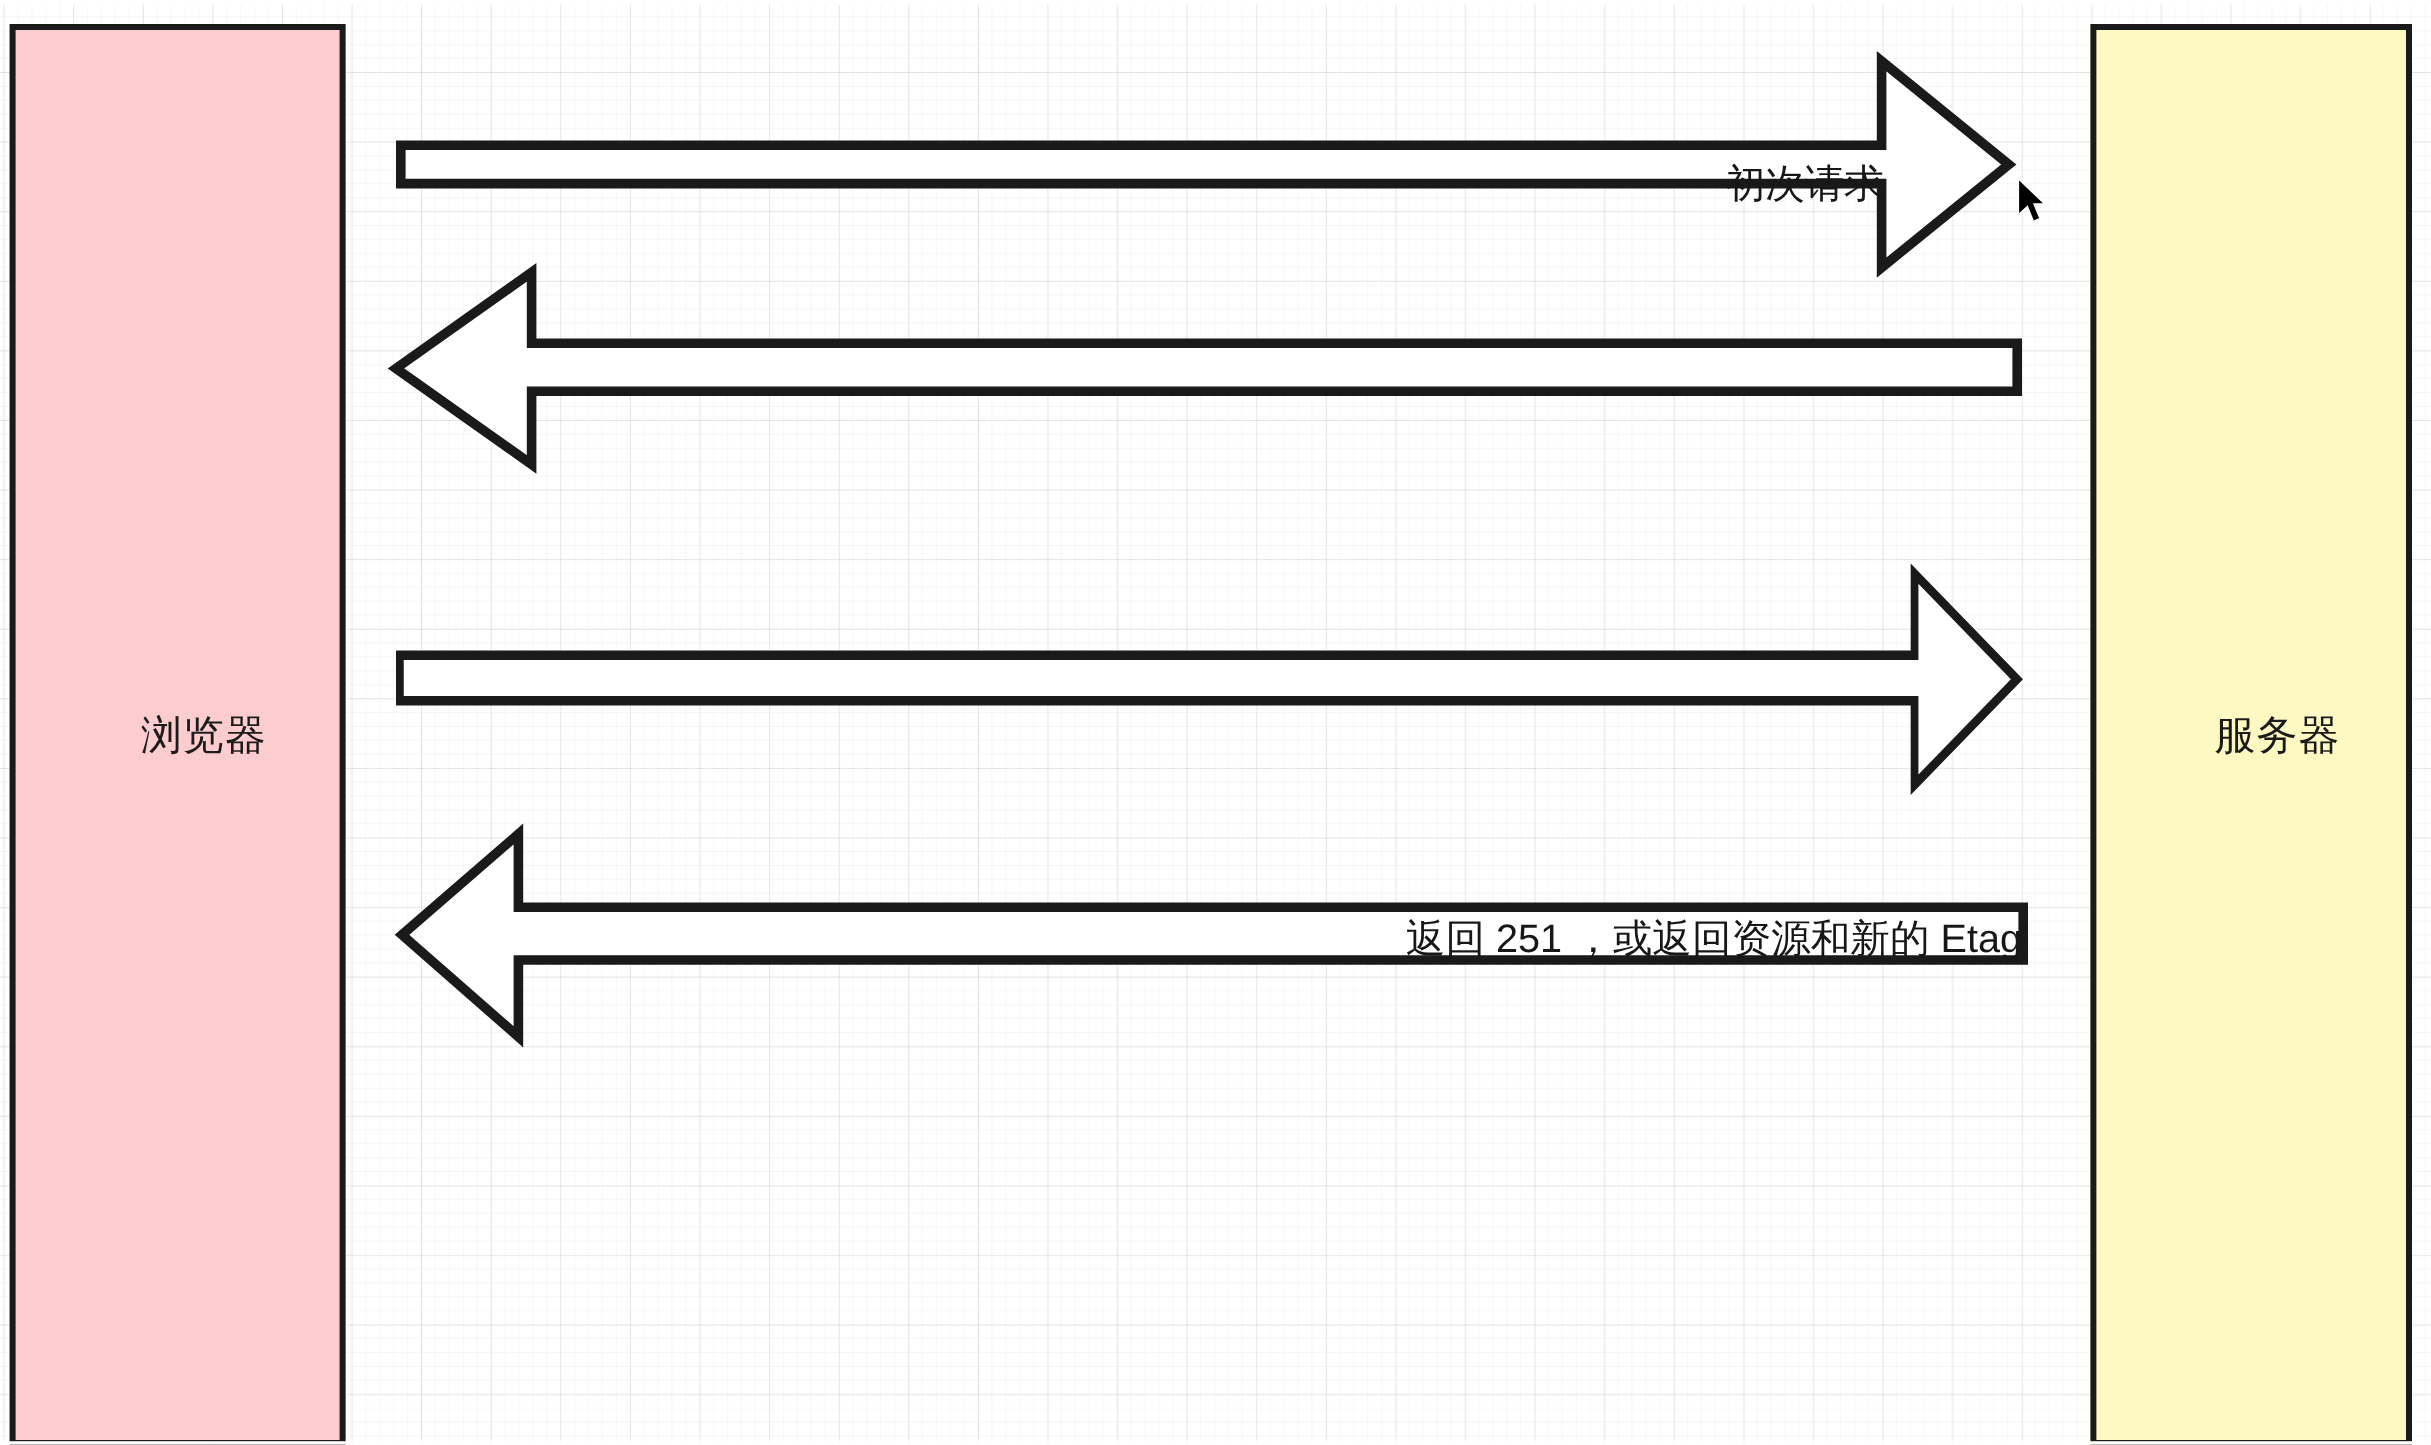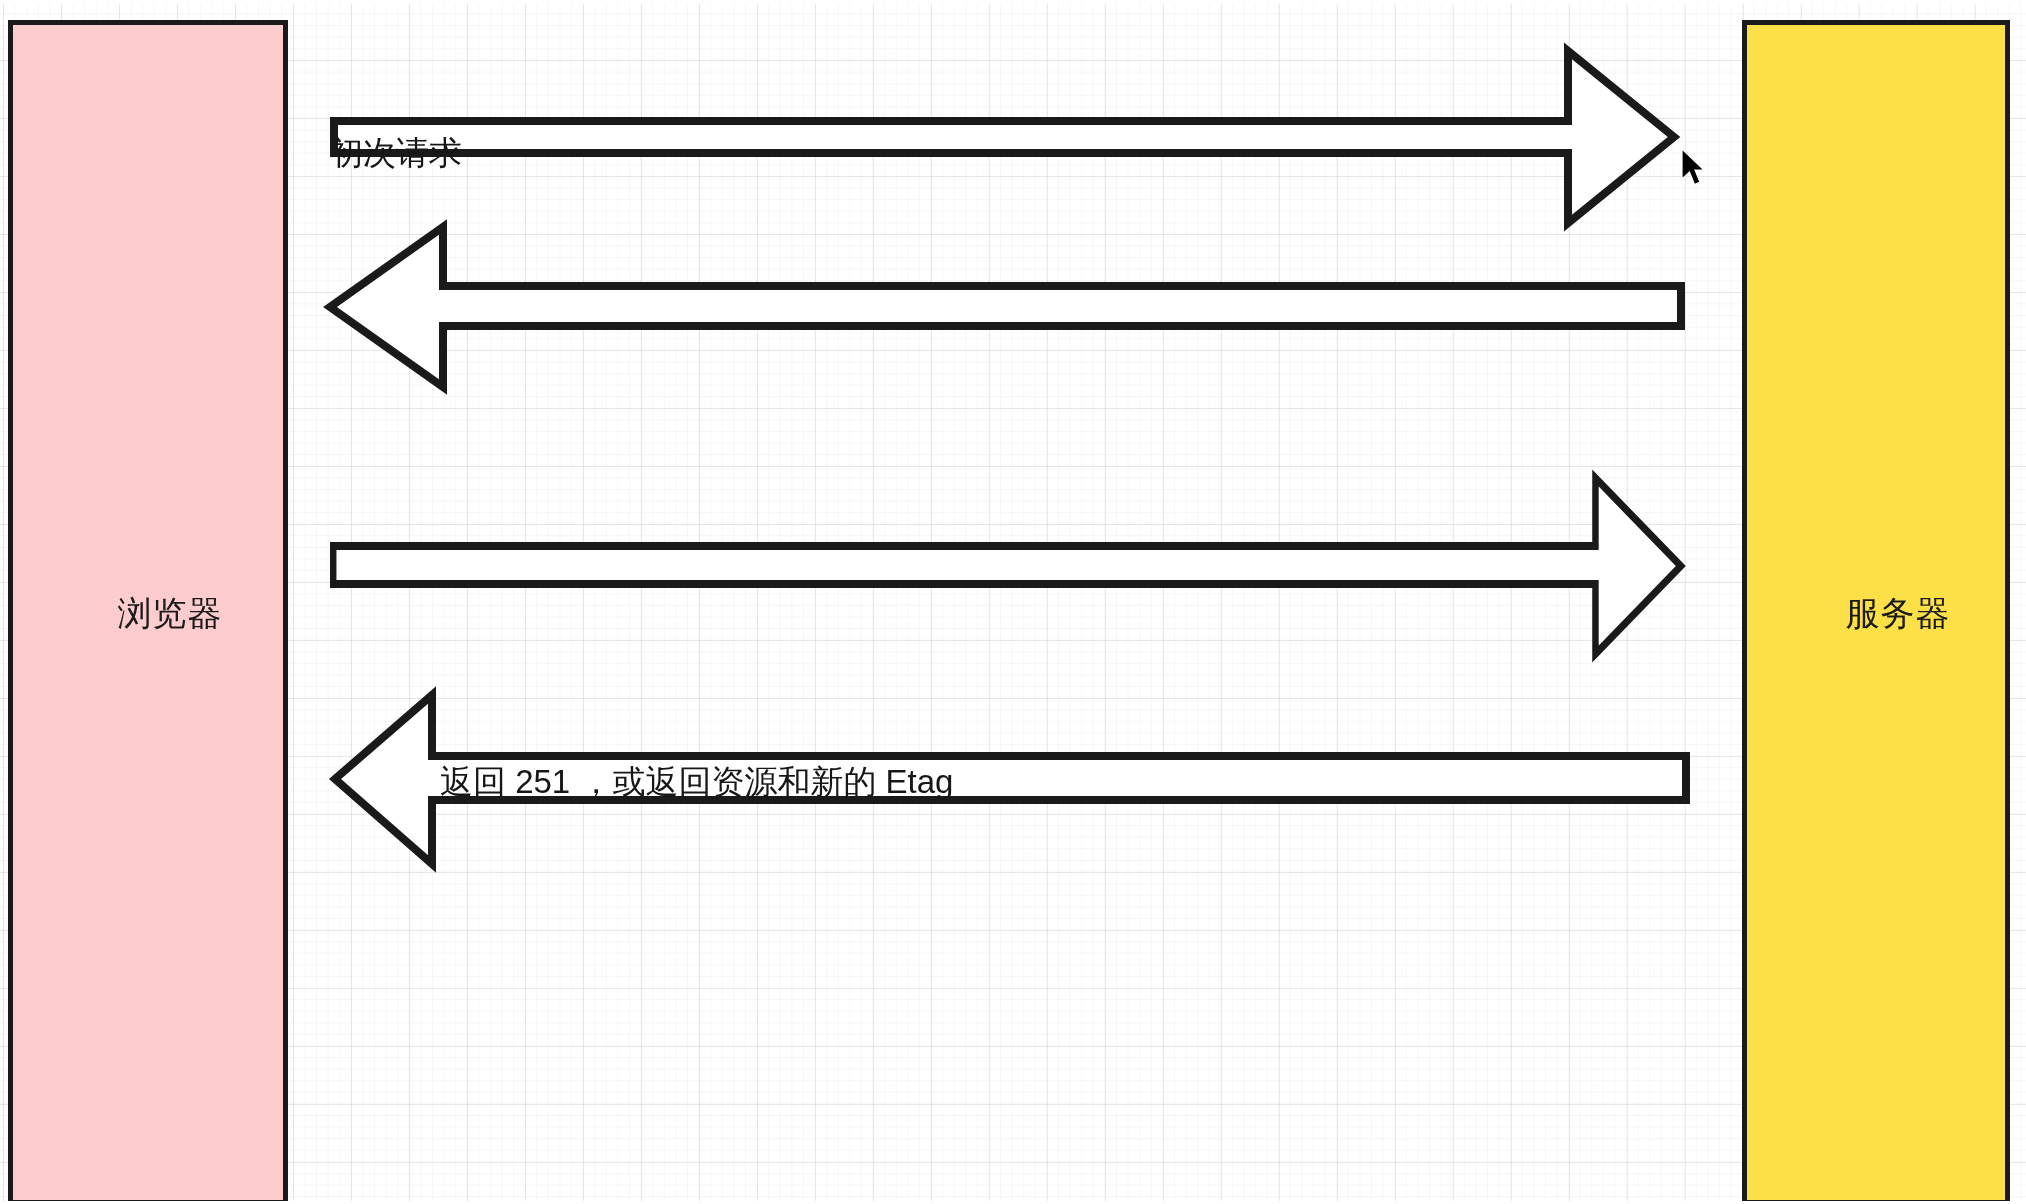--- a/index.html
+++ b/index.html
@@ -52,37 +52,37 @@
     top: 20px;
     width: 280px;
     height: 1185px;
     background: #fcccce;
   }
   #server-box {
     left: 1742px;
     top: 20px;
     width: 268px;
     height: 1185px;
-    background: #fde047;
+    background: #fef9c3;
   }
   .flow-arrow {
     position: absolute;
   }
   .flow-arrow svg {
     display: block;
     overflow: visible;
   }
   .arrow-text {
     position: absolute;
     font-size: 33px;
     color: #171717;
     white-space: nowrap;
     line-height: 1;
     user-select: none;
-    text-align: left;
+    text-align: right;
   }
   #cursor {
     position: absolute;
     left: 1681px;
     top: 148px;
     width: 26px;
     height: 40px;
     pointer-events: none;
   }
   .top-strip, .bottom-strip {

